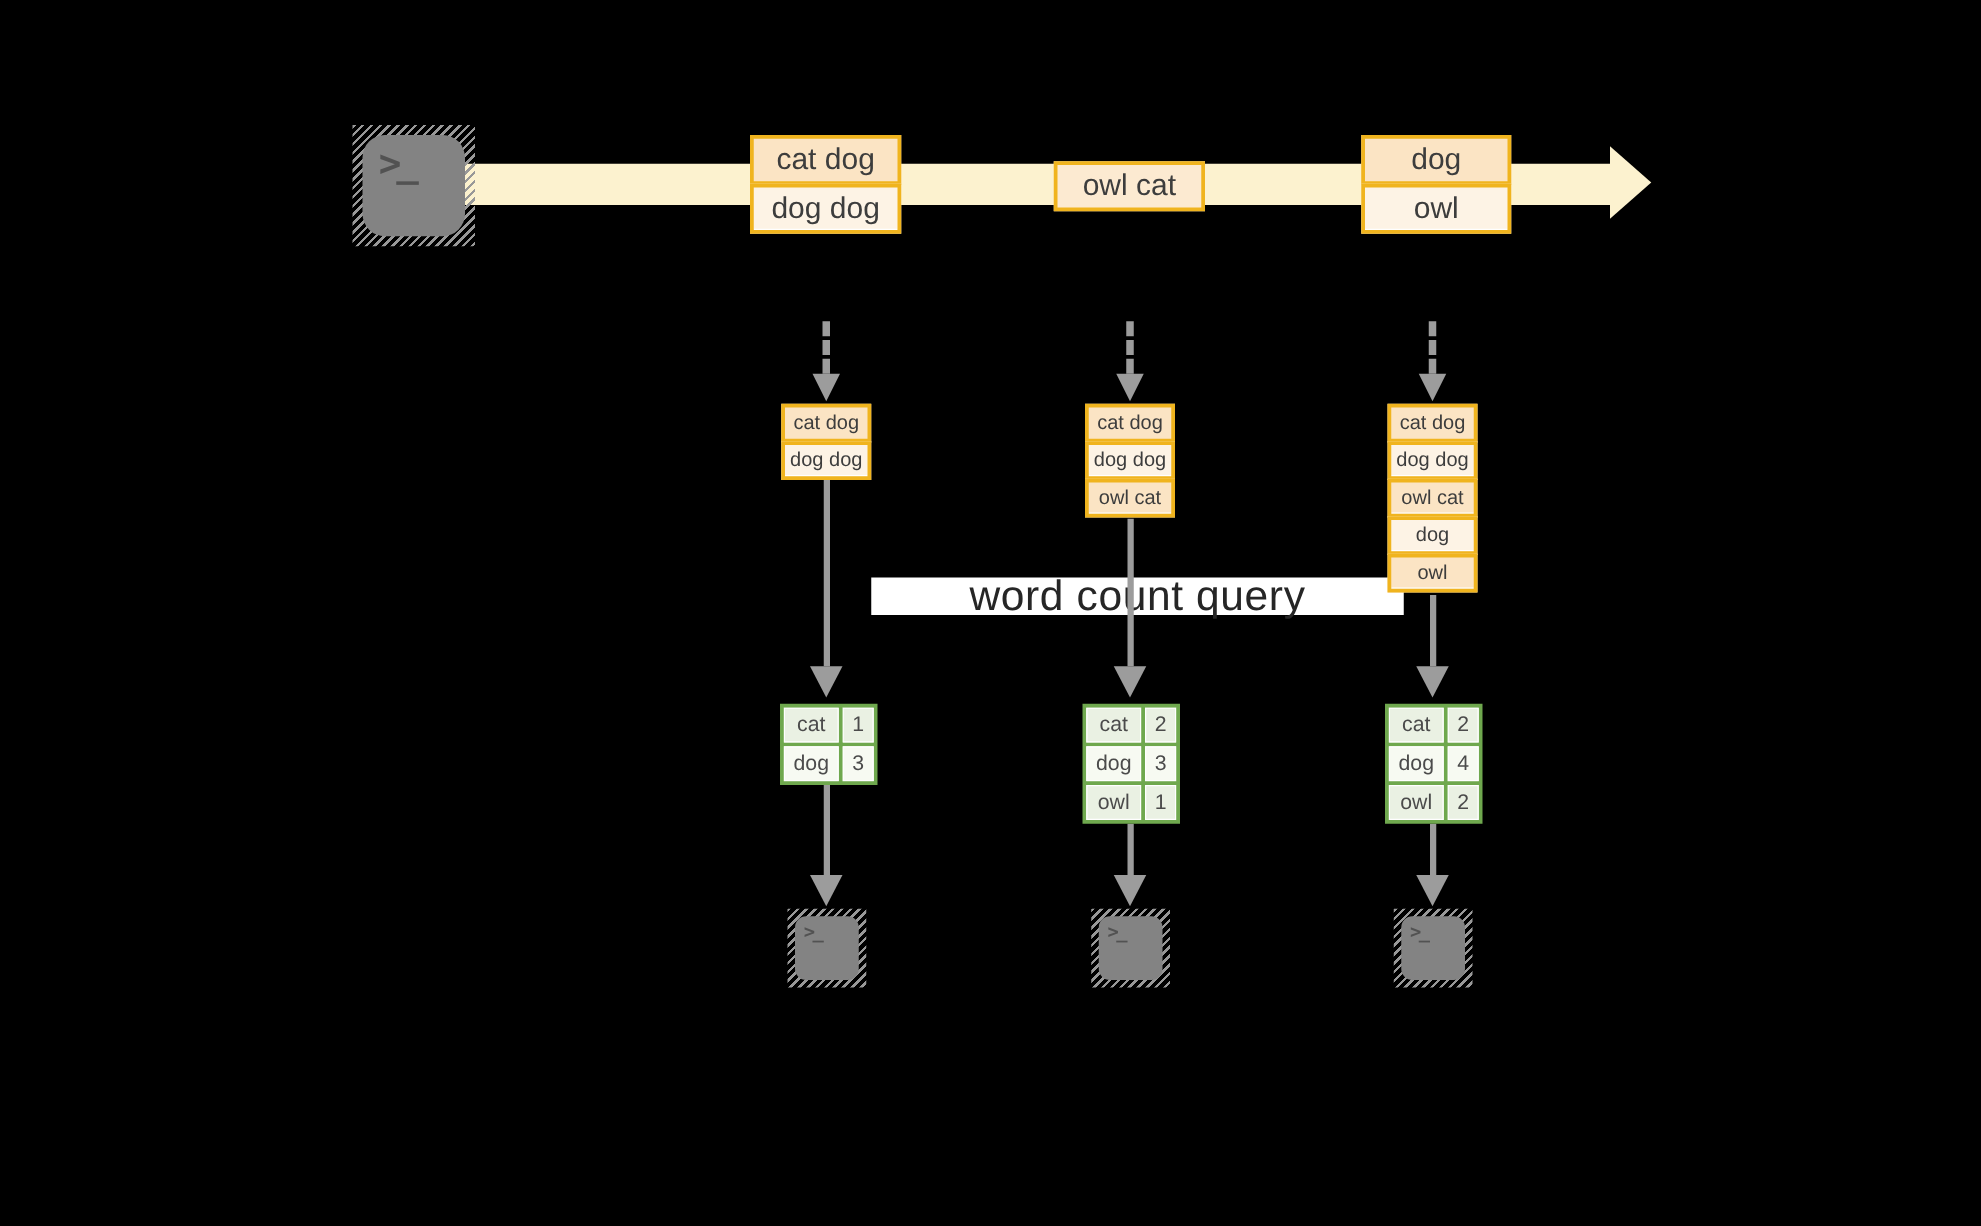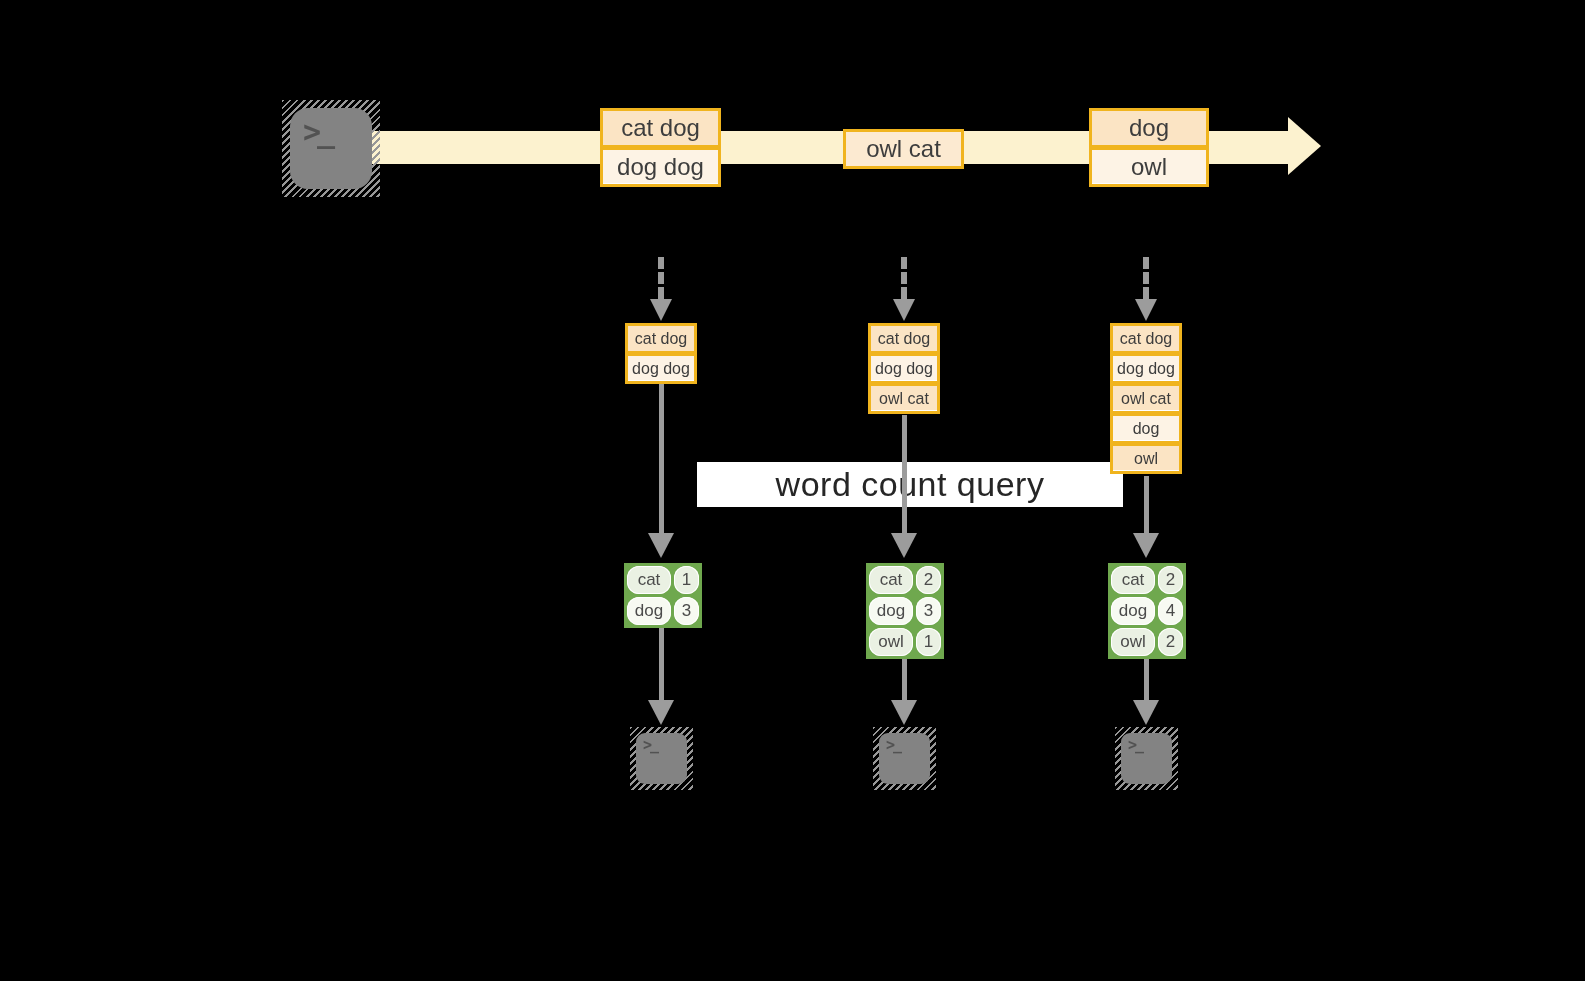--- a/index.html
+++ b/index.html
@@ -45,21 +45,21 @@
     font-size:34px;color:#262626;letter-spacing:0.5px;
   }
 
   
   .gtable{
     display:grid;grid-template-columns:44px 25px;grid-auto-rows:28px;
     gap:3px;padding:3px;background:#6FA84E;z-index:3;
   }
   .gcell{
     display:flex;align-items:center;justify-content:center;
-    font-size:17px;color:#4b4b4b;box-shadow:0 0 0 1px #fff inset;border-radius:12px;
+    font-size:17px;color:#4b4b4b;box-shadow:0 0 0 1px #fff inset;
   }
   .gtable .gcell:nth-child(4n+1),.gtable .gcell:nth-child(4n+2){background:#EAF1E3;}
   .gtable .gcell:nth-child(4n+3),.gtable .gcell:nth-child(4n+4){background:#F7FAF2;}
 
   
   .hatch{
     background:repeating-linear-gradient(135deg,#989898 0px,#989898 2px,transparent 2px,transparent 5px);
     z-index:3;
   }
   .term-inner{
@@ -116,21 +116,21 @@
     <div class="orow">owl cat</div>
   </div>
   <div class="abs obox buffer" style="left:1110px;top:323px;width:72px;">
     <div class="orow">cat dog</div>
     <div class="orow">dog dog</div>
     <div class="orow">owl cat</div>
     <div class="orow">dog</div>
     <div class="orow">owl</div>
   </div>
 
-  <div class="abs label-box" style="left:697px;top:462px;width:426px;height:45px;">
+  <div class="abs label-box" style="left:697px;top:462px;width:426px;height:30px;">
     <span>word count query</span>
   </div>
 
   <div class="abs stem" style="left:659px;top:384px;height:149px;"></div>
   <div class="abs tri-lg" style="left:648px;top:533px;"></div>
   <div class="abs stem" style="left:902px;top:415px;height:118px;"></div>
   <div class="abs tri-lg" style="left:891px;top:533px;"></div>
   <div class="abs stem" style="left:1144px;top:476px;height:57px;"></div>
   <div class="abs tri-lg" style="left:1133px;top:533px;"></div>
 

